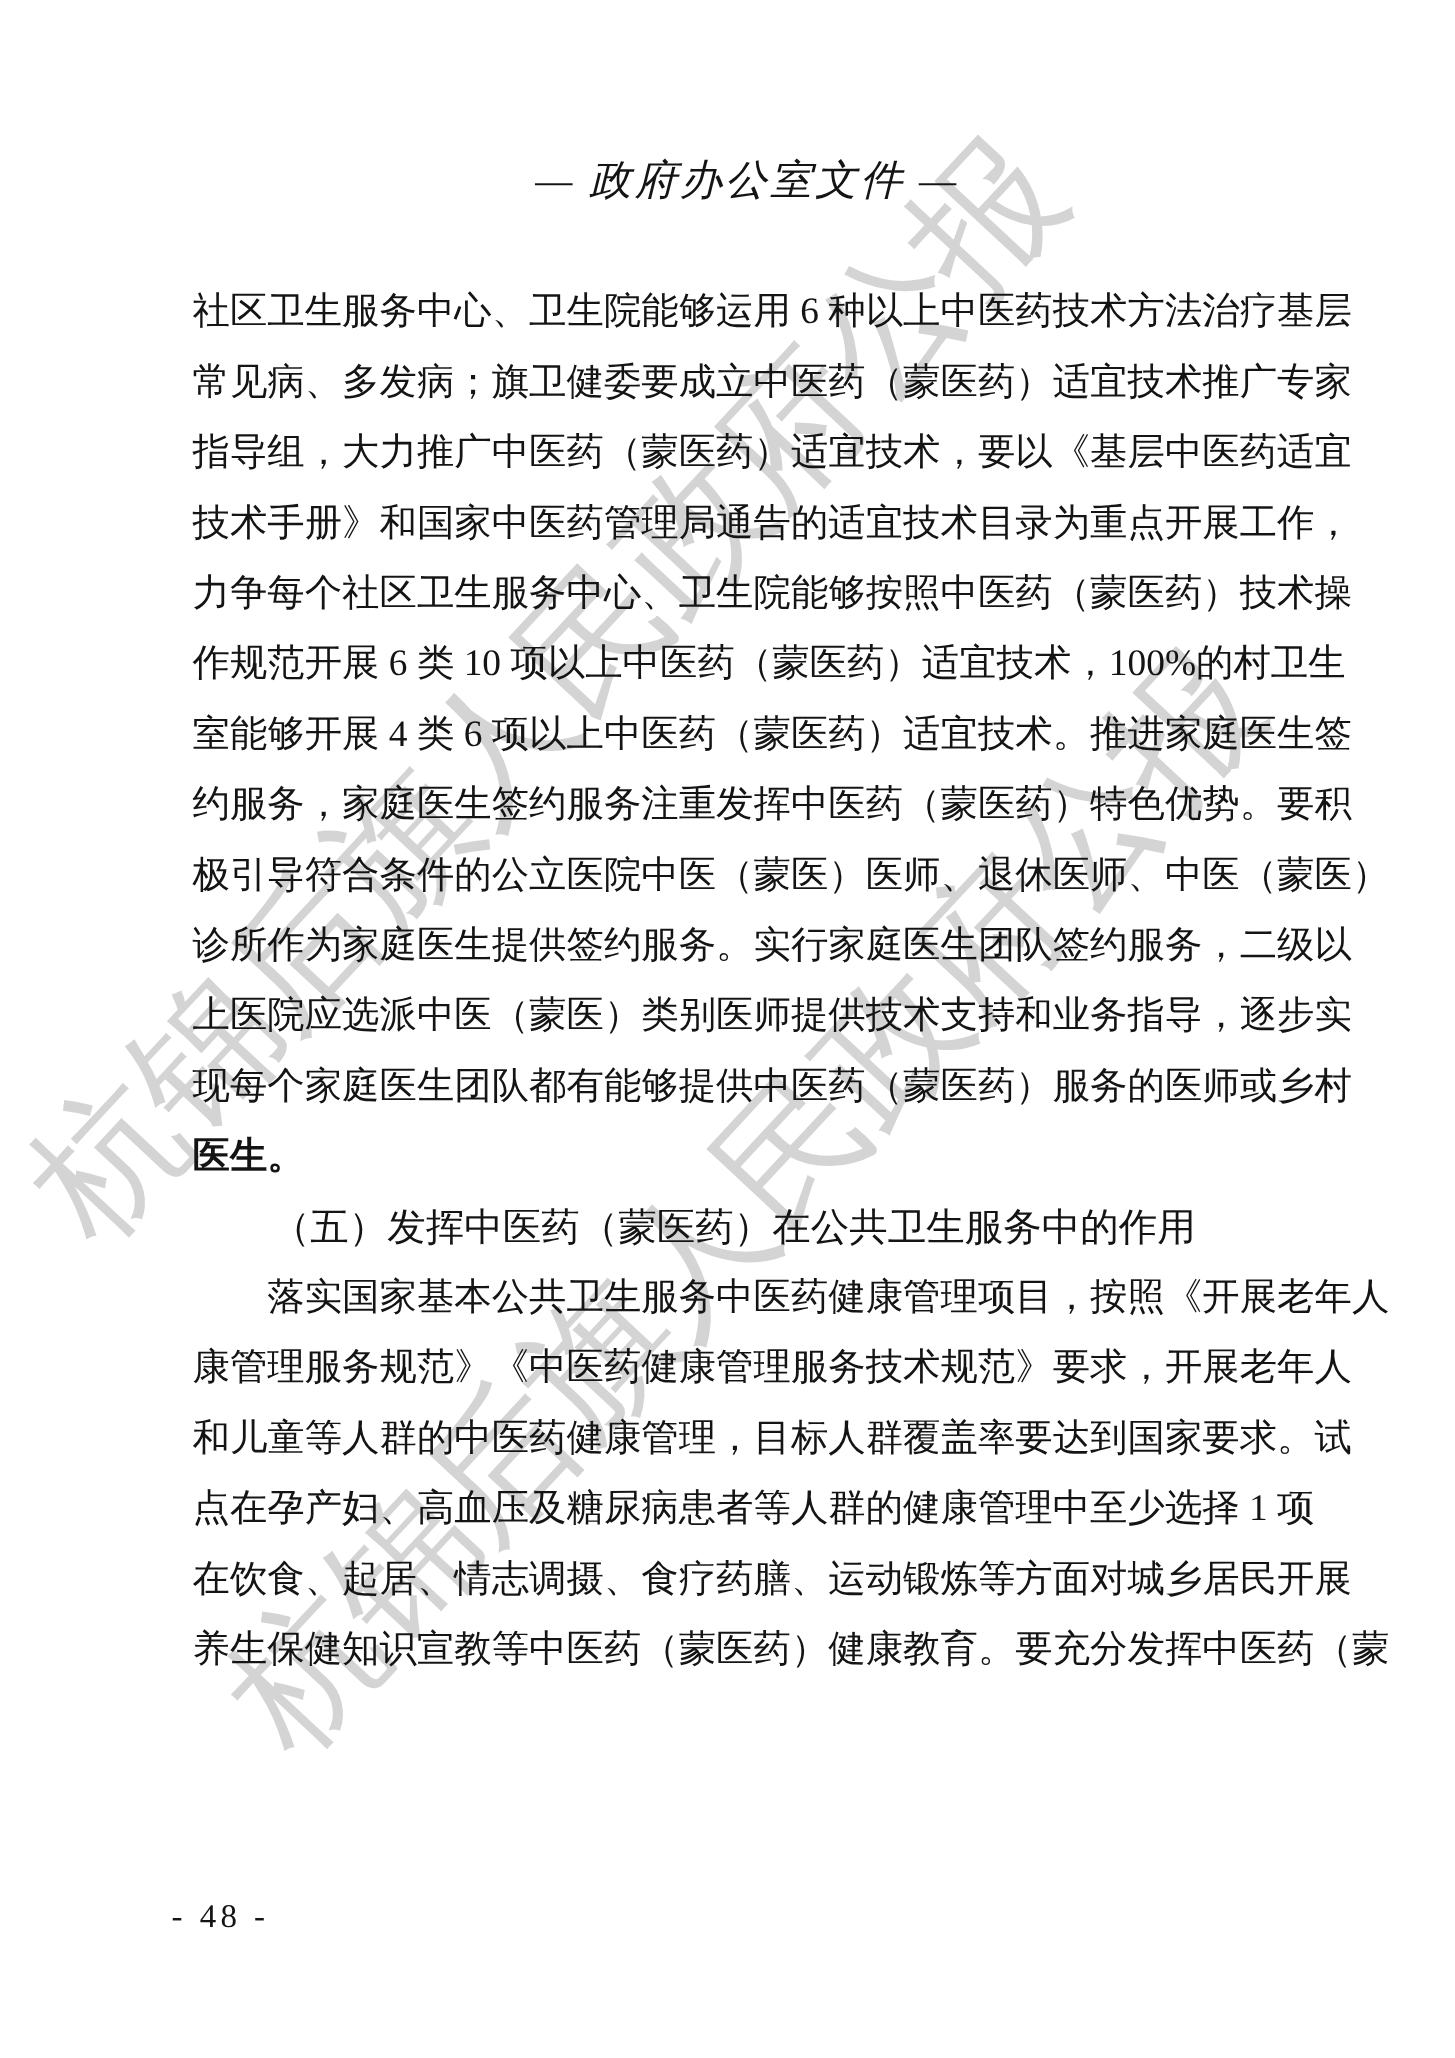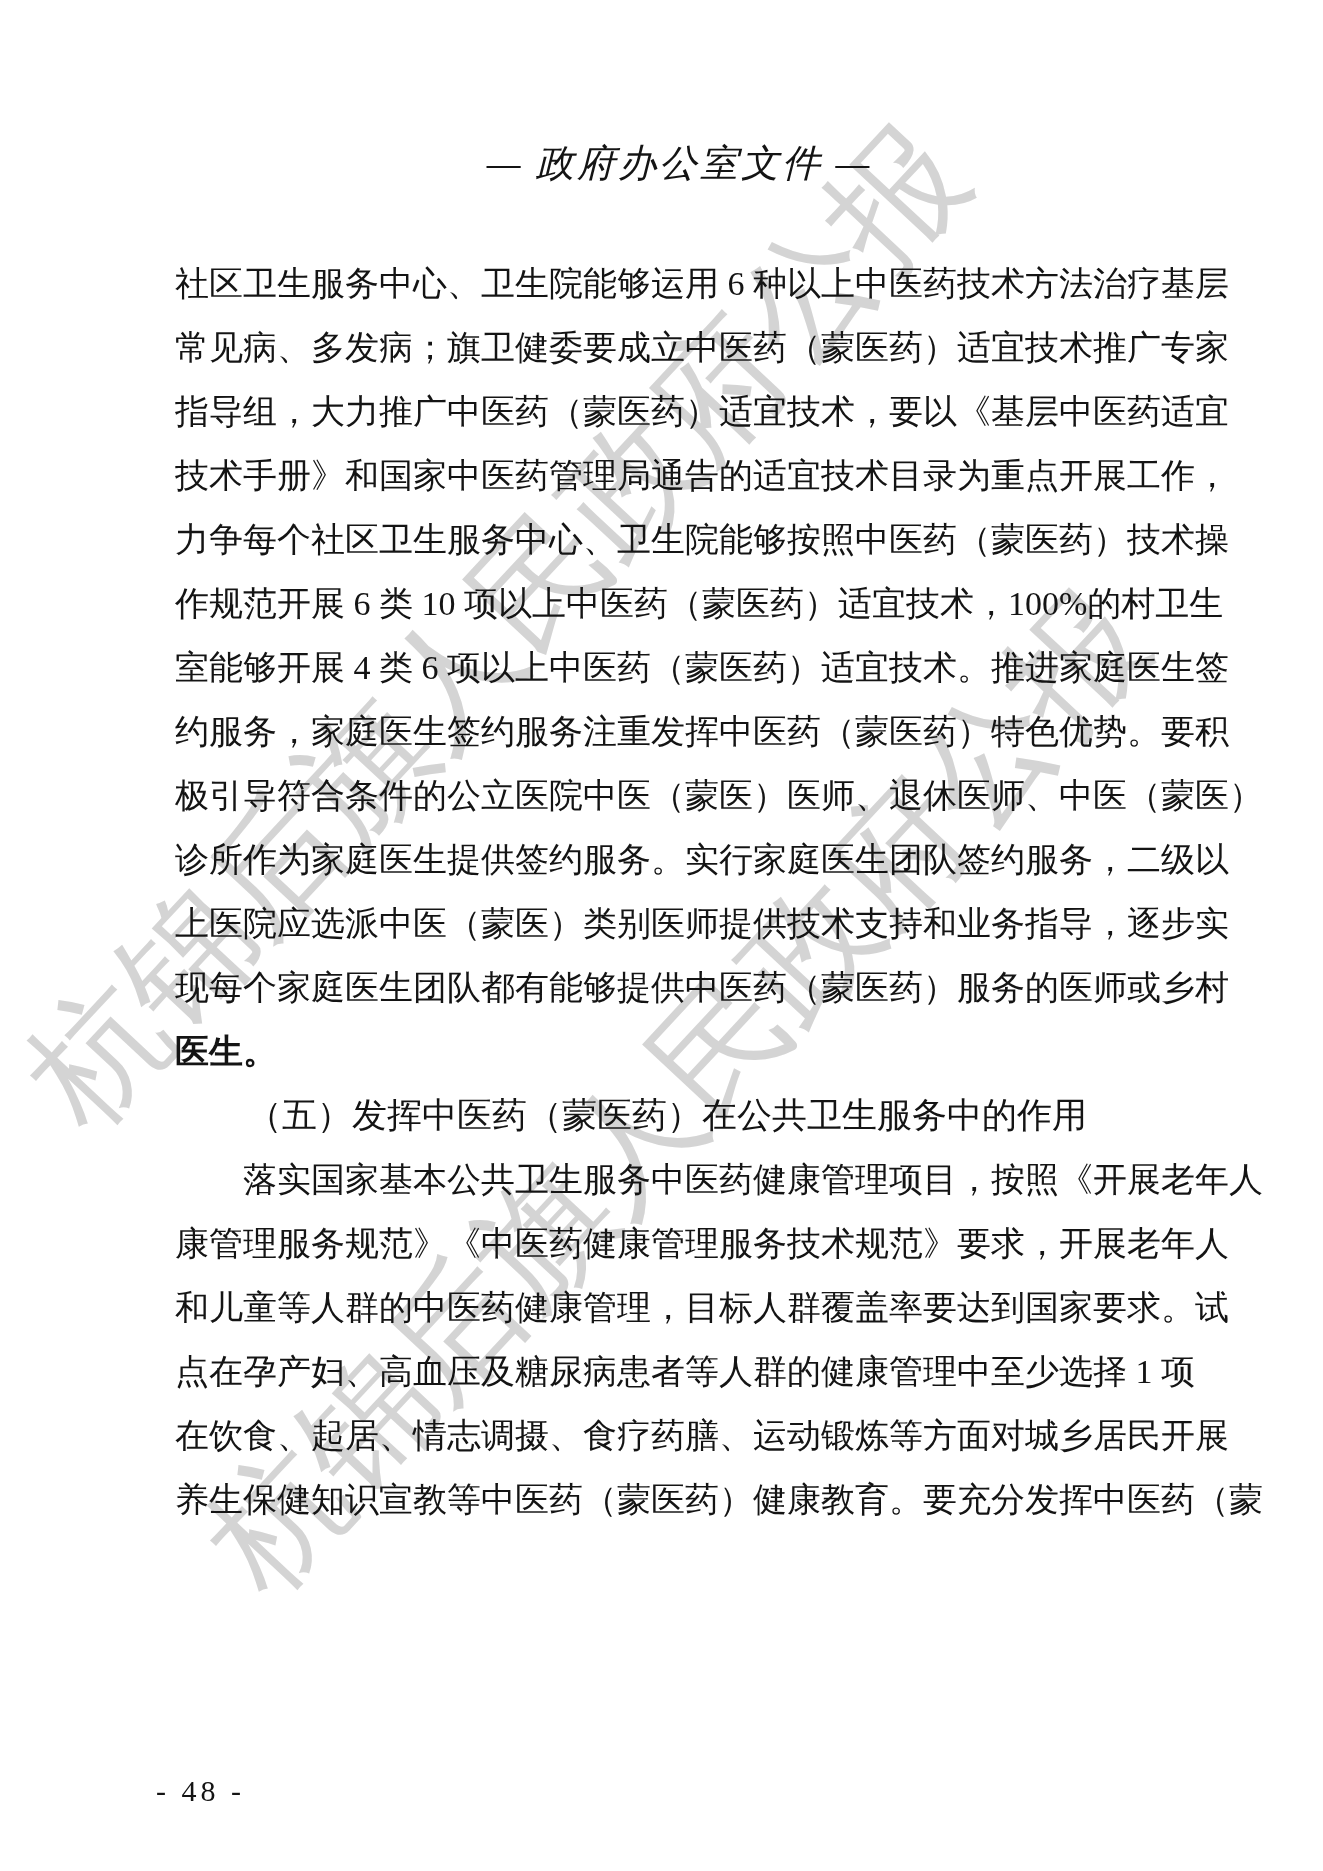--- a/index.html
+++ b/index.html
@@ -58,21 +58,20 @@
     padding-left:72px;
     white-space:nowrap;
   }
   
   .page-num {
     position:absolute;
     left:156px; top:1726px;
     font-size:30px;
     letter-spacing:4px;
     z-index:1;
-    margin-top:48px;
   }
 </style>
 </head>
 <body>
 
 <div class="page">
 
   <div class="wm wm1">杭锦后旗人民政府公报</div>
   <div class="wm wm2">杭锦后旗人民政府公报</div>
 

